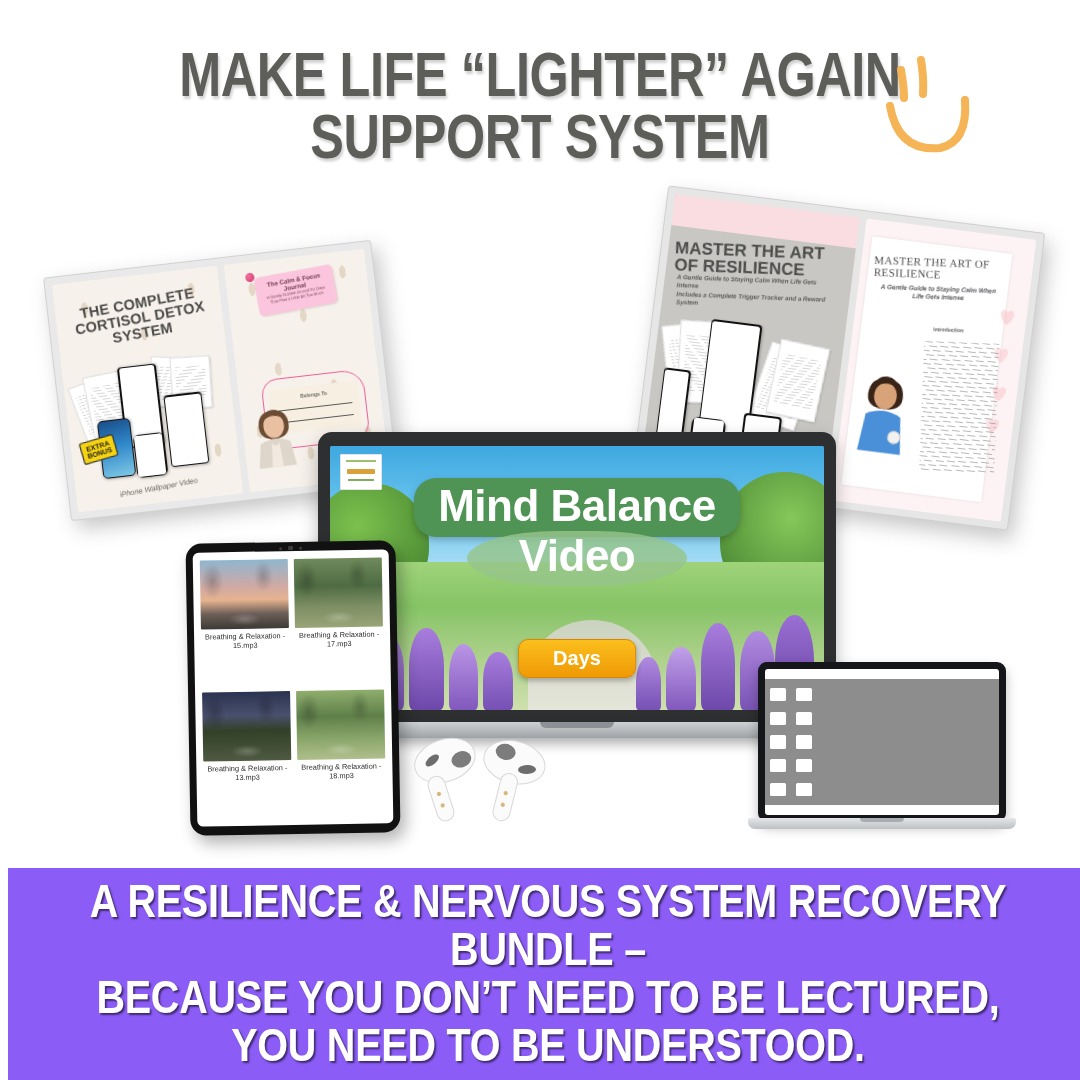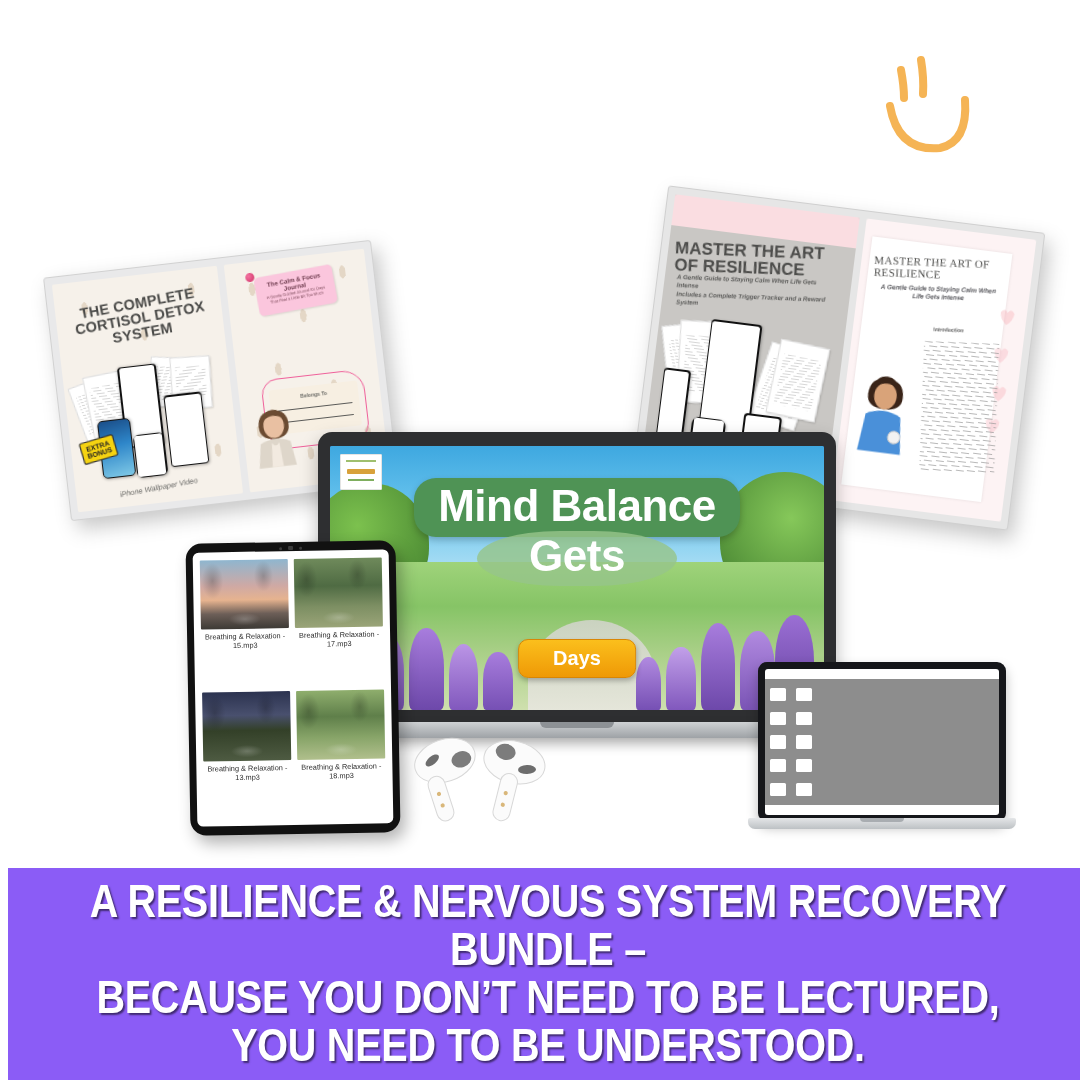--- a/index.html
+++ b/index.html
@@ -315,20 +315,24 @@
     font-weight:bold;font-size:46px;line-height:1.04;text-transform:uppercase;
     transform:scaleX(0.86);transform-origin:center center;
     text-shadow:2px 2px 2px rgba(0,0,0,.55);letter-spacing:-0.3px;
   }
 </style>
 </head>
 <body>
 
 <div class="stage">
 
+  <div class="headline">
+    <span class="hl hl1">MAKE LIFE “LIGHTER” AGAIN</span>
+    <span class="hl hl2">SUPPORT SYSTEM</span>
+  </div>
 
   <svg class="smiley" viewBox="0 0 120 120">
     <path d="M22 58 Q30 104 72 100 Q100 94 97 52" fill="none" stroke="#F5B455" stroke-width="8" stroke-linecap="round"></path>
     <path d="M33 22 Q36 38 36 50" fill="none" stroke="#F5B455" stroke-width="8" stroke-linecap="round"></path>
     <path d="M53 12 Q56 30 55 46" fill="none" stroke="#F5B455" stroke-width="8" stroke-linecap="round"></path>
   </svg>
 
   <div class="leftcard">
     <div class="lc-frame">
 
@@ -461,21 +465,21 @@
 
         <div class="lt-logo">
           <div class="lg1"></div>
             <div class="lg2"></div>
             <div class="lg3"></div>
         </div>
 
         <div class="quizpanel">
           <span class="quiz-l1">Mind Balance</span>
           <br>
-          <span class="quiz-l2">Gets</span>
+          <span class="quiz-l2">Video</span>
         </div>
         <button class="startbtn">Days</button>
       </div>
     </div>
     <div class="lt-base">
       <div class="lt-notch"></div>
     </div>
   </div>
 
   <div class="tablet">

